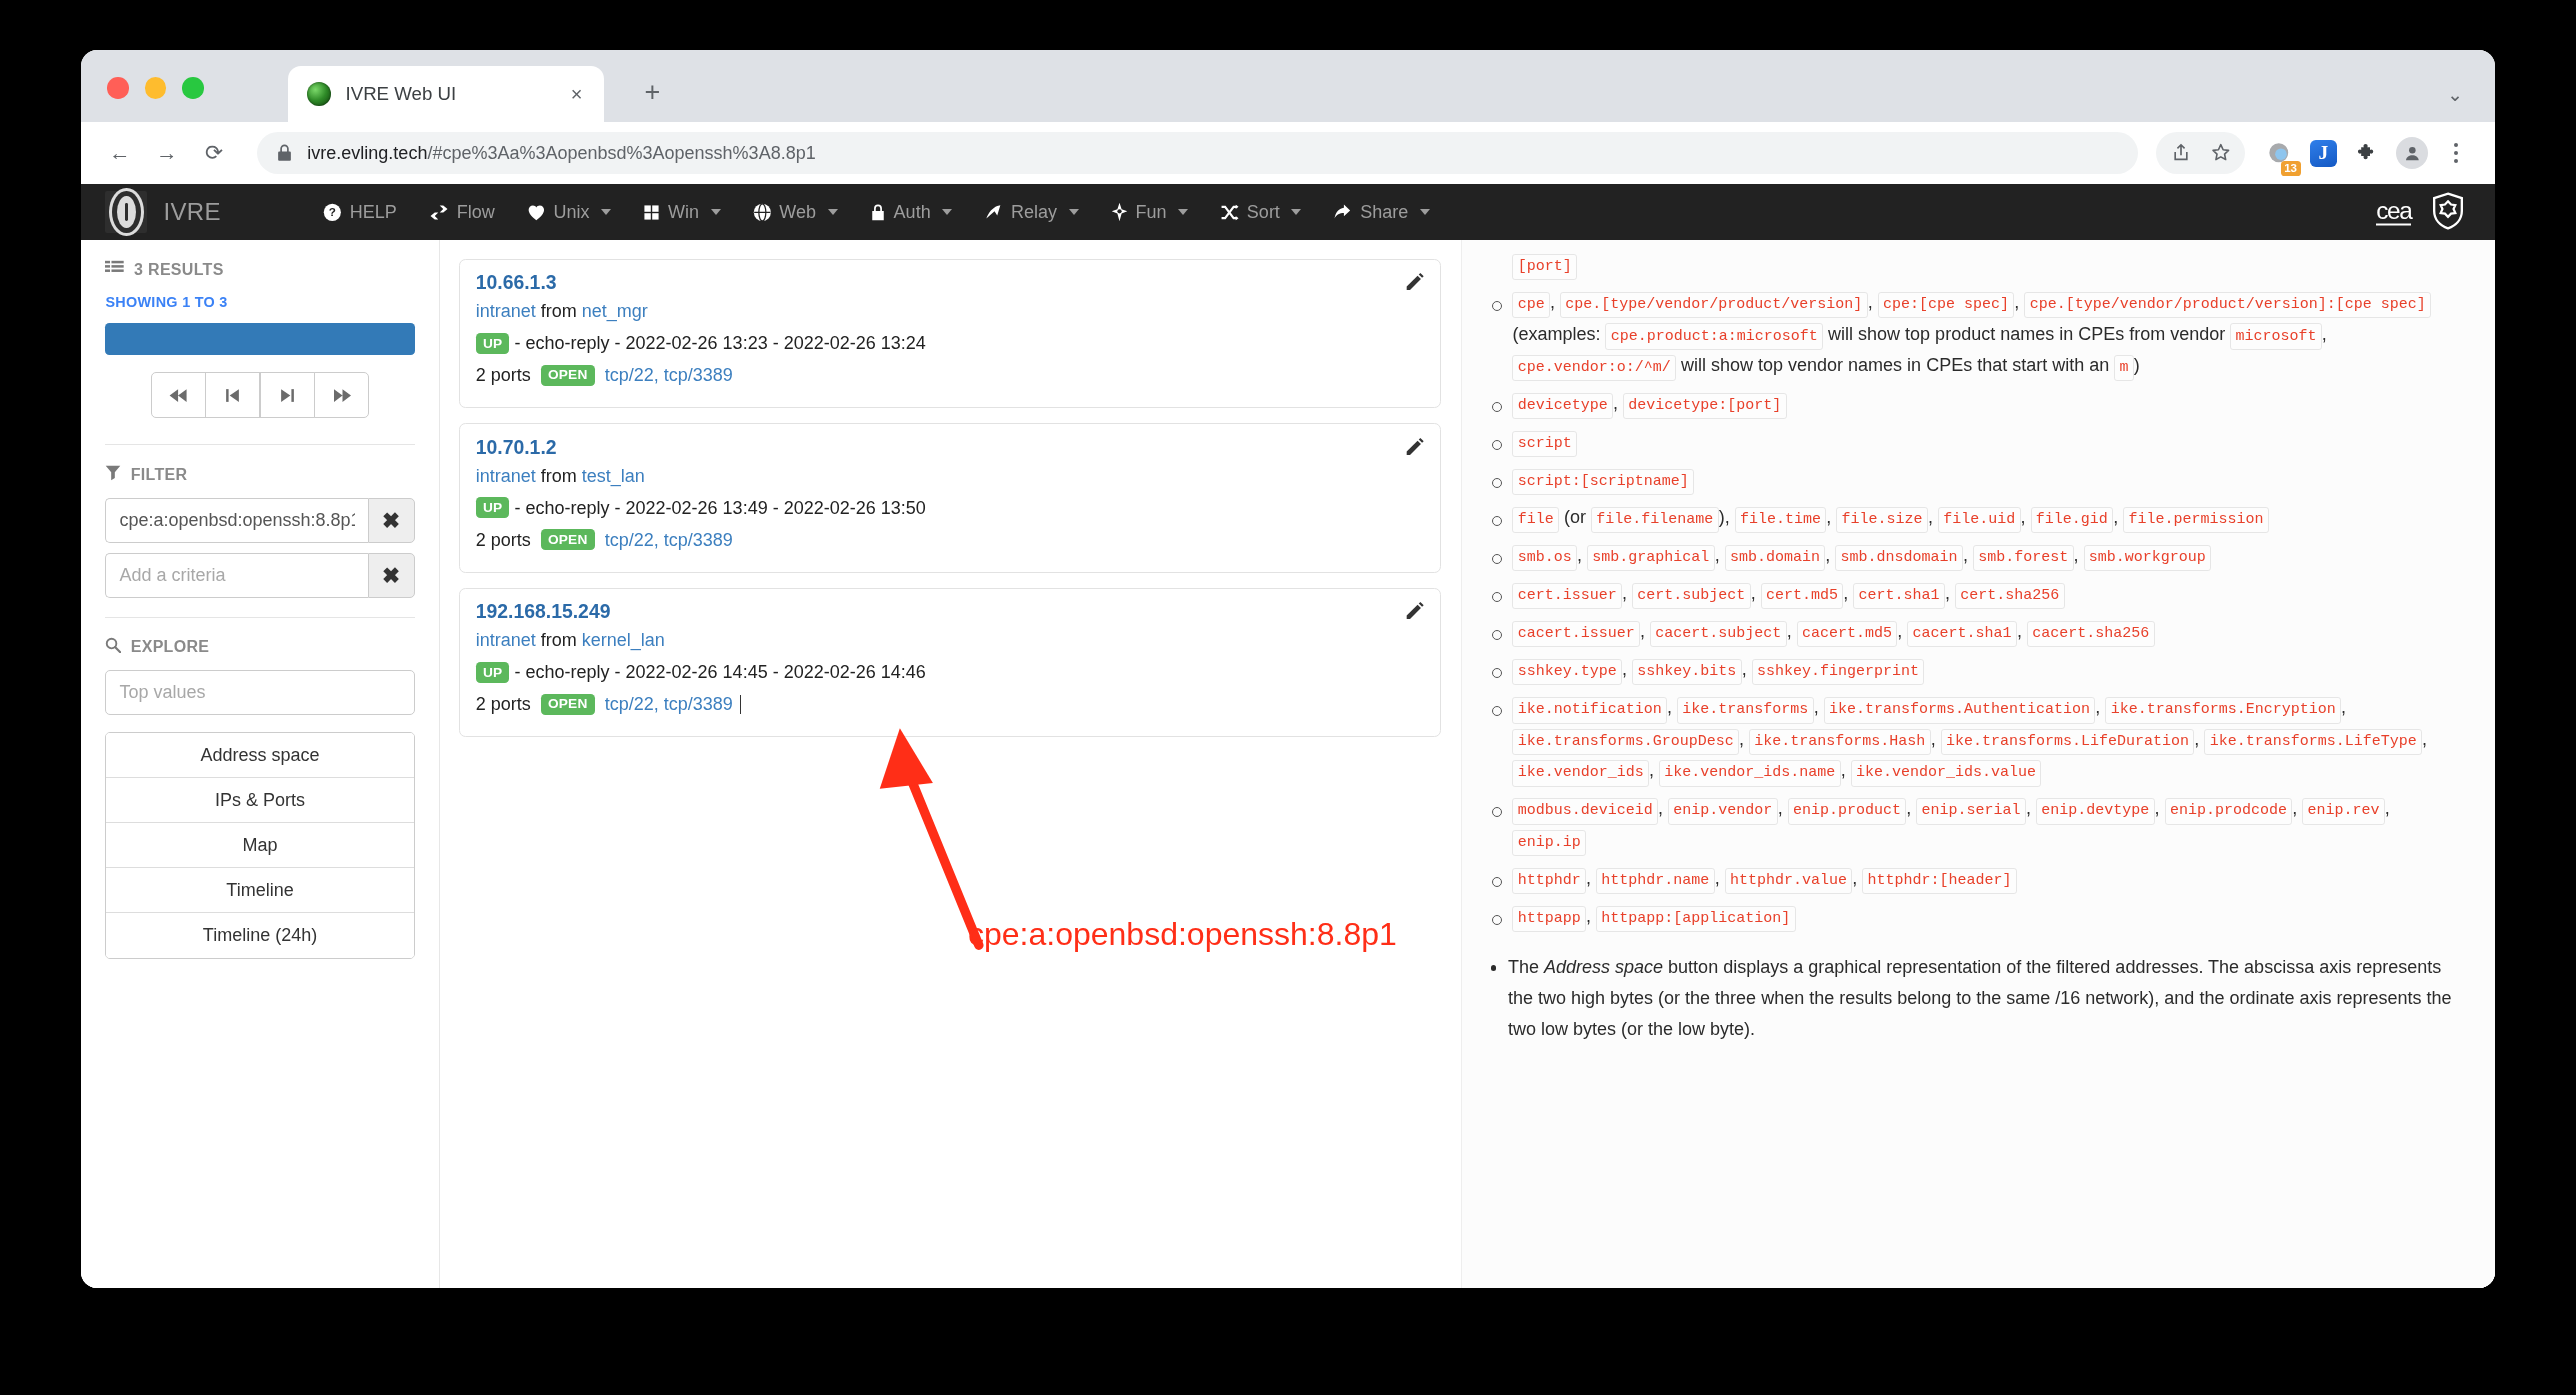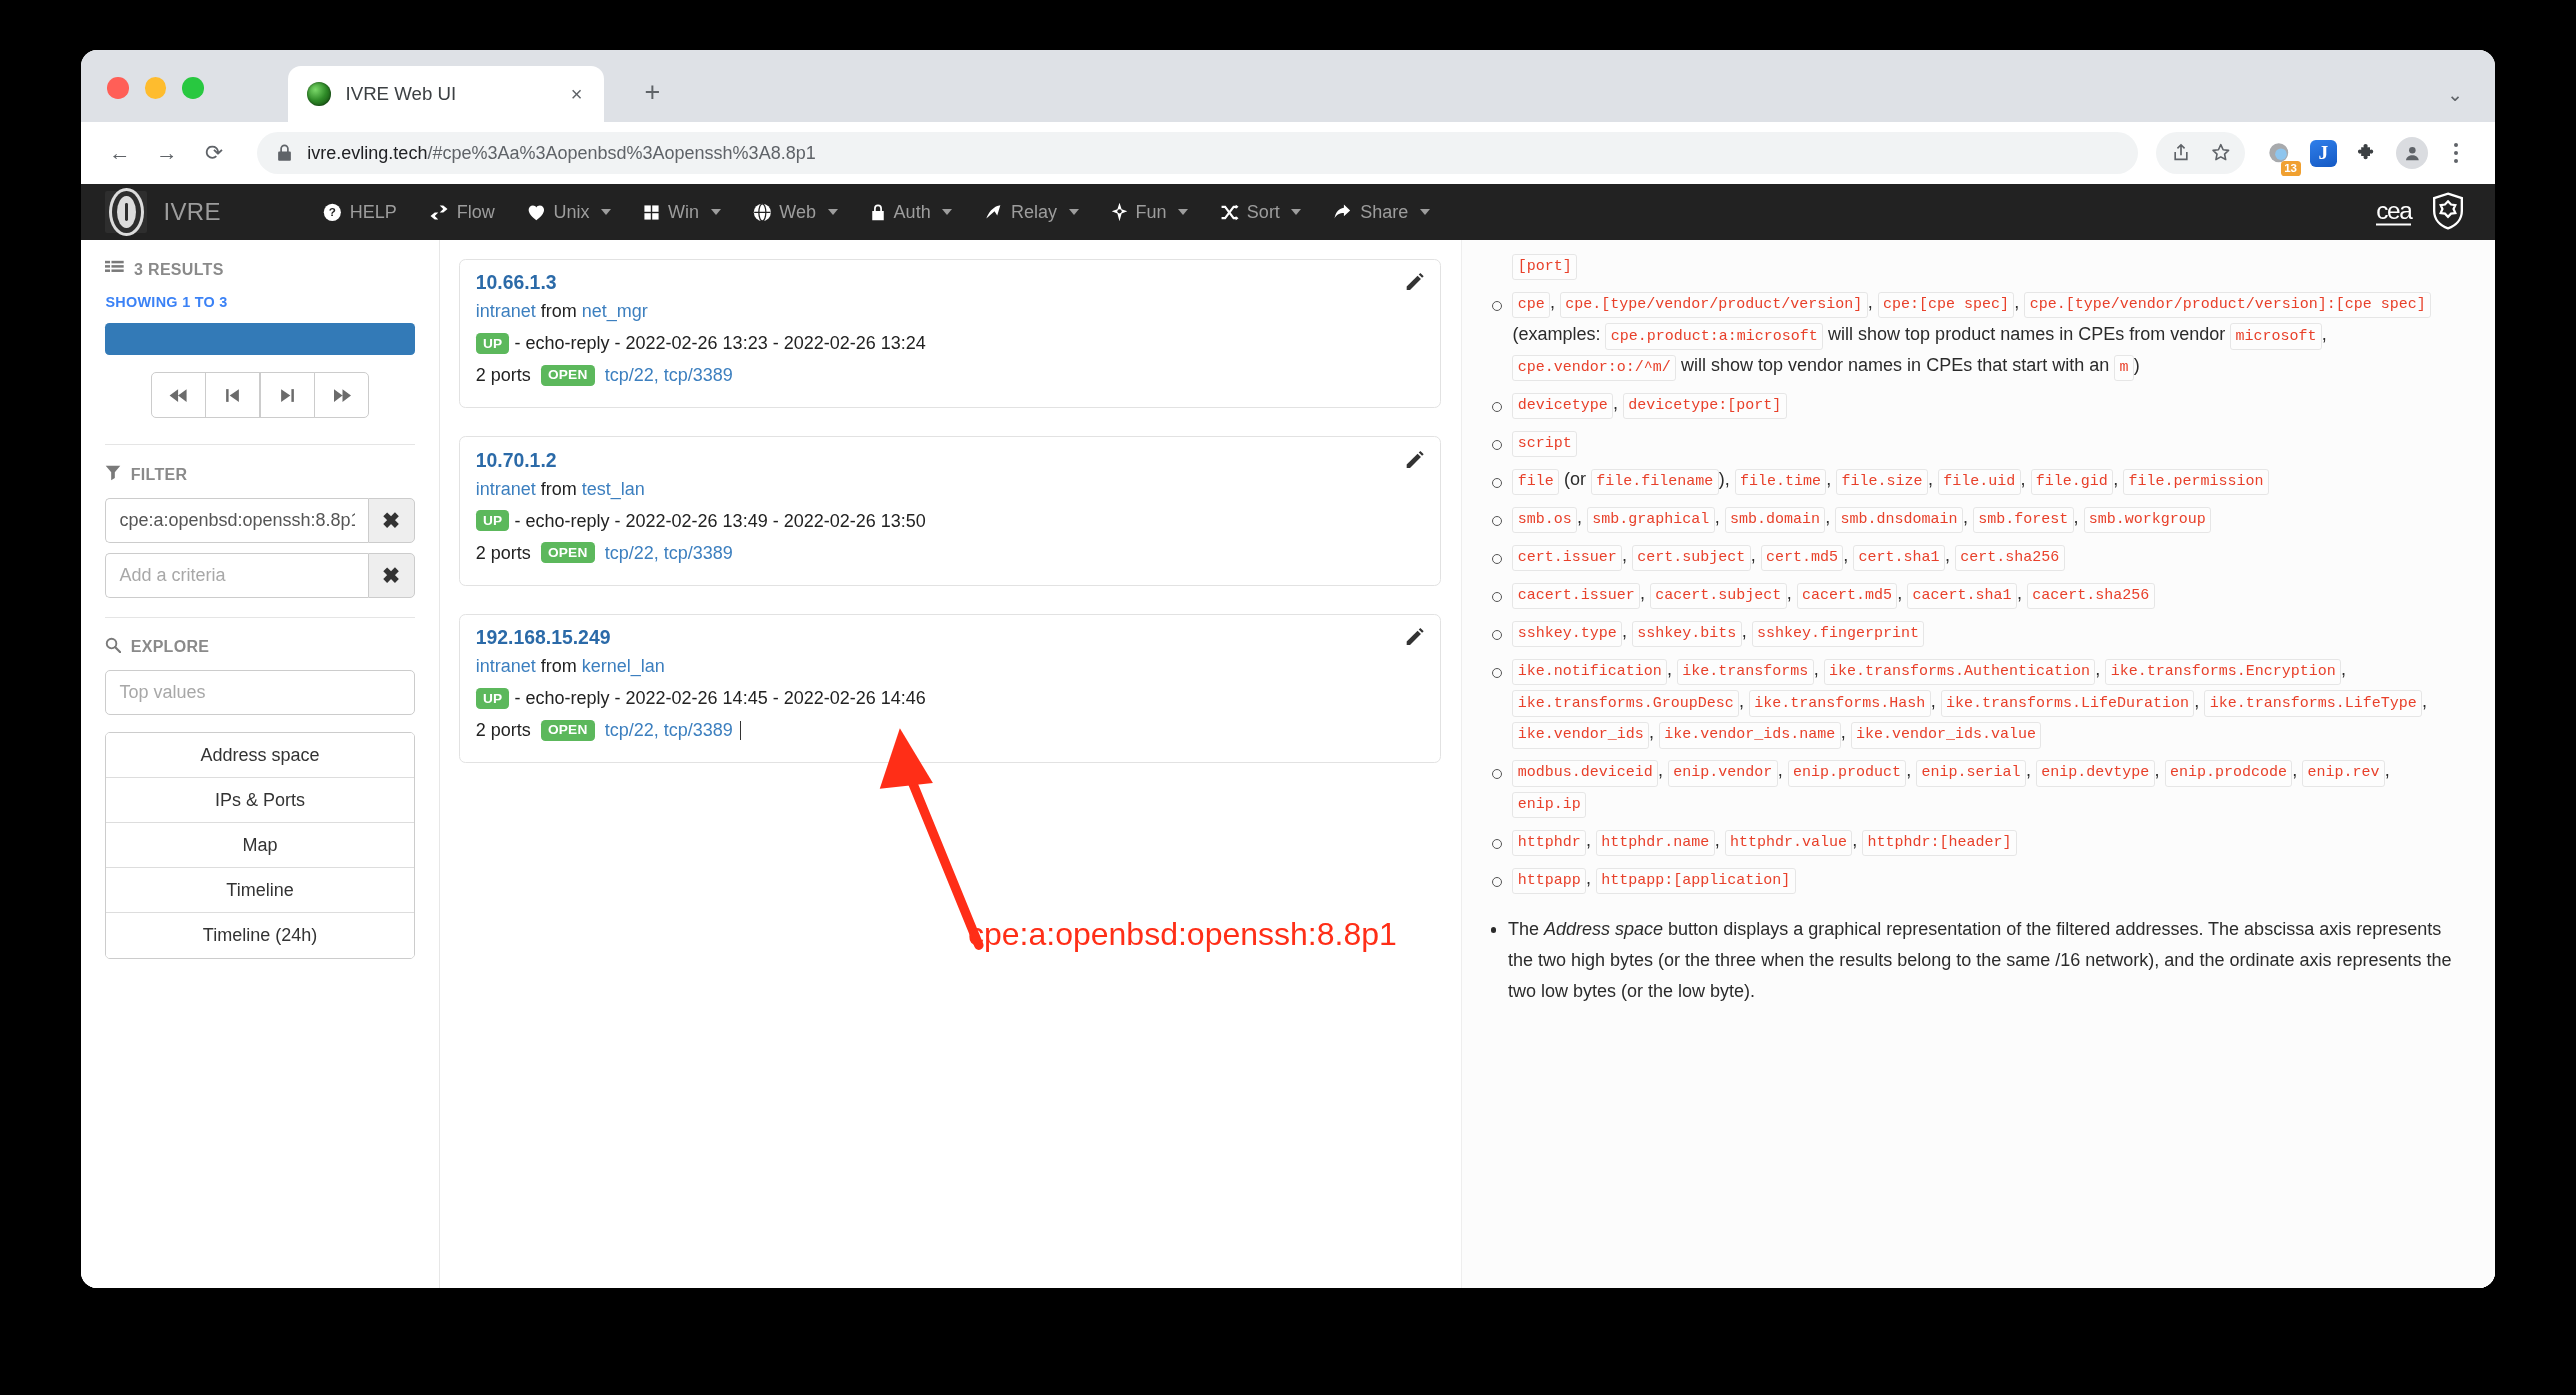--- a/index.html
+++ b/index.html
@@ -315,21 +315,21 @@
   
   .results {
     flex: 0 0 1021px;
     padding: 18.7px 20px 0 18.7px;
     position: relative;
   }
   .card {
     border: 0.7px solid #e2e2e2;
     border-radius: 6.5px;
     padding: 11.5px 16px 13px 16px;
-    margin-bottom: 28px;
+    margin-bottom: 15px;
     position: relative;
     background: #fff;
   }
   .card-ip {
     color: #2b6aa8; font-size: 19.4px; font-weight: bold;
     margin-bottom: 4.3px;
   }
   .card-line {
     font-size: 18px; color: #222;
     margin-bottom: 5.8px;
@@ -844,20 +844,21 @@
       </div>
 
       <div class="docs">
         <div class="doc-li nobullet">
           <code>[port]</code>
         </div>
         <ul class="doc-ul" id="doc-list">
             <li class="doc-li"><code>cpe</code><span class="sep">, </span><code>cpe.[type/vendor/product/version]</code><span class="sep">, </span><code>cpe:[cpe spec]</code><span class="sep">, </span><code>cpe.[type/vendor/product/version]:[cpe spec]</code><span class="sep"> (examples: </span><code>cpe.product:a:microsoft</code><span class="sep"> will show top product names in CPEs from vendor </span><code>microsoft</code><span class="sep">, </span><code>cpe.vendor:o:/^m/</code><span class="sep"> will show top vendor names in CPEs that start with an </span><code>m</code><span class="sep">)</span></li>
             <li class="doc-li"><code>devicetype</code><span class="sep">, </span><code>devicetype:[port]</code></li>
             <li class="doc-li"><code>script</code></li>
+            <li class="doc-li"><code>script:[scriptname]</code></li>
             <li class="doc-li"><code>file</code><span class="sep"> (or </span><code>file.filename</code><span class="sep">), </span><code>file.time</code><span class="sep">, </span><code>file.size</code><span class="sep">, </span><code>file.uid</code><span class="sep">, </span><code>file.gid</code><span class="sep">, </span><code>file.permission</code></li>
             <li class="doc-li"><code>smb.os</code><span class="sep">, </span><code>smb.graphical</code><span class="sep">, </span><code>smb.domain</code><span class="sep">, </span><code>smb.dnsdomain</code><span class="sep">, </span><code>smb.forest</code><span class="sep">, </span><code>smb.workgroup</code></li>
             <li class="doc-li"><code>cert.issuer</code><span class="sep">, </span><code>cert.subject</code><span class="sep">, </span><code>cert.md5</code><span class="sep">, </span><code>cert.sha1</code><span class="sep">, </span><code>cert.sha256</code></li>
             <li class="doc-li"><code>cacert.issuer</code><span class="sep">, </span><code>cacert.subject</code><span class="sep">, </span><code>cacert.md5</code><span class="sep">, </span><code>cacert.sha1</code><span class="sep">, </span><code>cacert.sha256</code></li>
             <li class="doc-li"><code>sshkey.type</code><span class="sep">, </span><code>sshkey.bits</code><span class="sep">, </span><code>sshkey.fingerprint</code></li>
             <li class="doc-li"><code>ike.notification</code><span class="sep">, </span><code>ike.transforms</code><span class="sep">, </span><code>ike.transforms.Authentication</code><span class="sep">, </span><code>ike.transforms.Encryption</code><span class="sep">, </span><code>ike.transforms.GroupDesc</code><span class="sep">, </span><code>ike.transforms.Hash</code><span class="sep">, </span><code>ike.transforms.LifeDuration</code><span class="sep">, </span><code>ike.transforms.LifeType</code><span class="sep">, </span><code>ike.vendor_ids</code><span class="sep">, </span><code>ike.vendor_ids.name</code><span class="sep">, </span><code>ike.vendor_ids.value</code></li>
             <li class="doc-li"><code>modbus.deviceid</code><span class="sep">, </span><code>enip.vendor</code><span class="sep">, </span><code>enip.product</code><span class="sep">, </span><code>enip.serial</code><span class="sep">, </span><code>enip.devtype</code><span class="sep">, </span><code>enip.prodcode</code><span class="sep">, </span><code>enip.rev</code><span class="sep">, </span><code>enip.ip</code></li>
             <li class="doc-li"><code>httphdr</code><span class="sep">, </span><code>httphdr.name</code><span class="sep">, </span><code>httphdr.value</code><span class="sep">, </span><code>httphdr:[header]</code></li>
             <li class="doc-li"><code>httpapp</code><span class="sep">, </span><code>httpapp:[application]</code></li>
           </ul>

